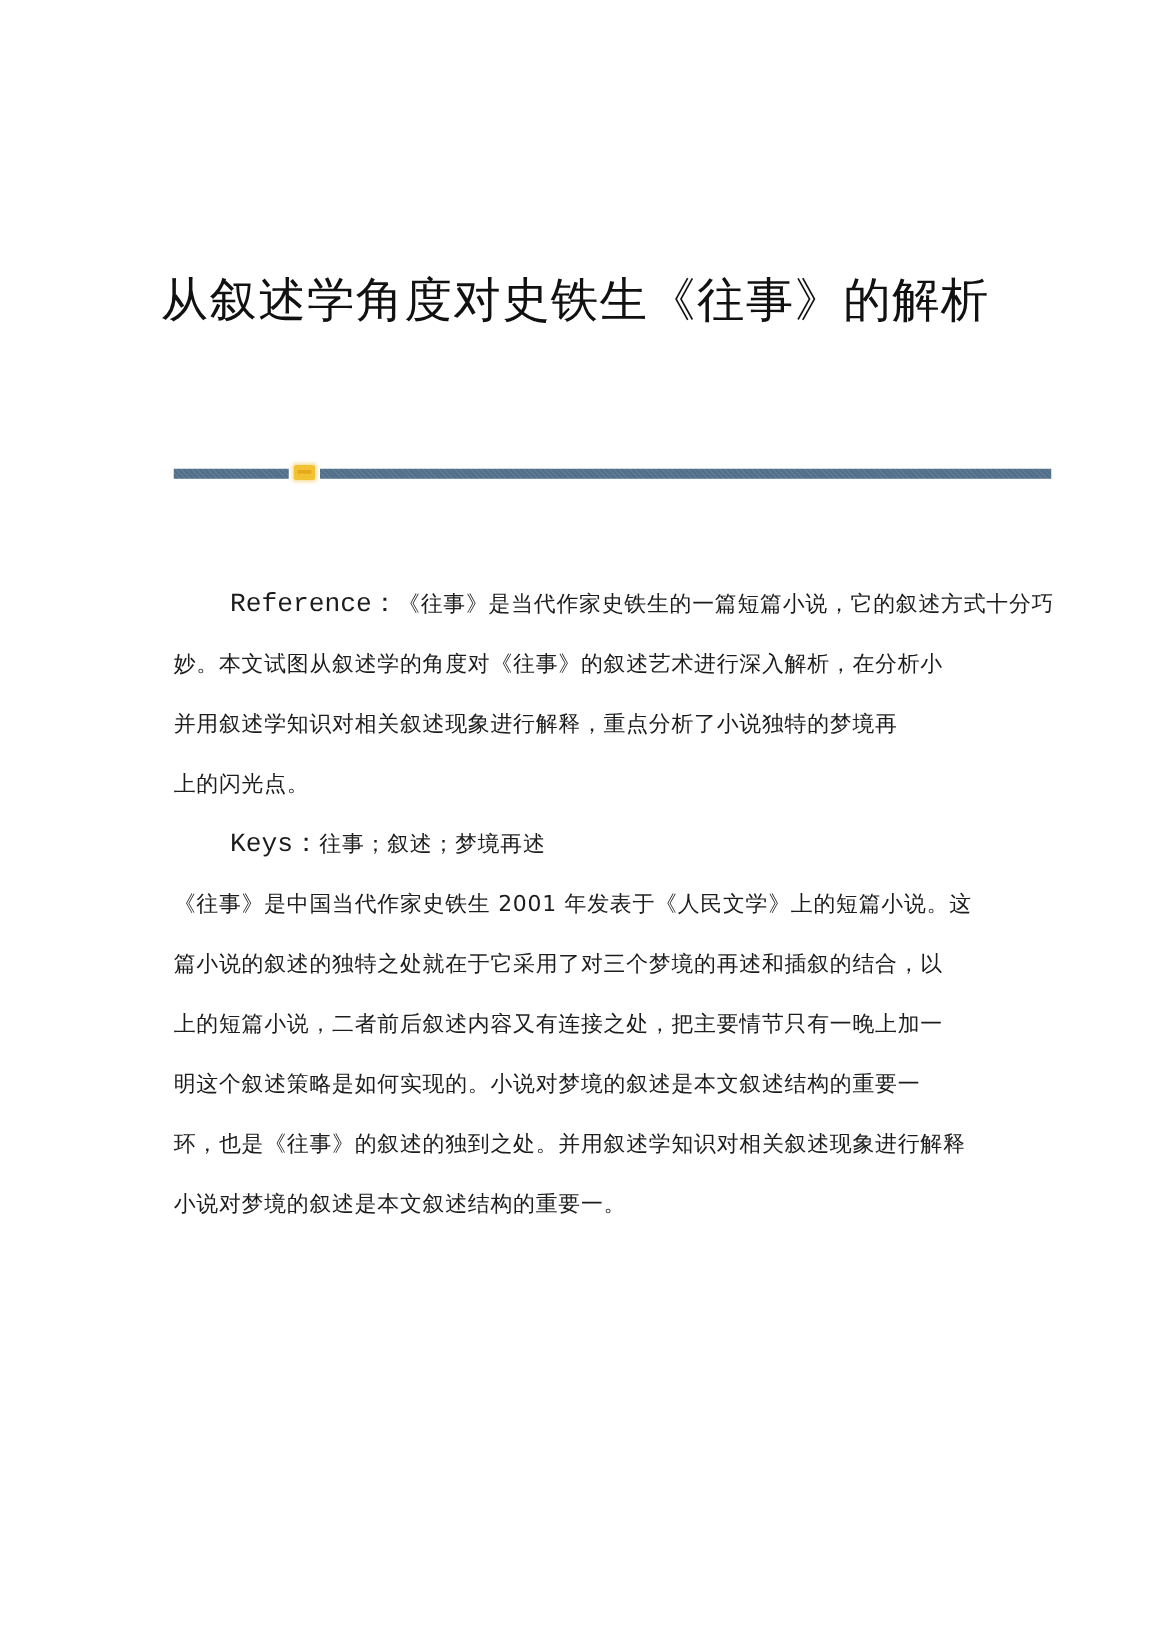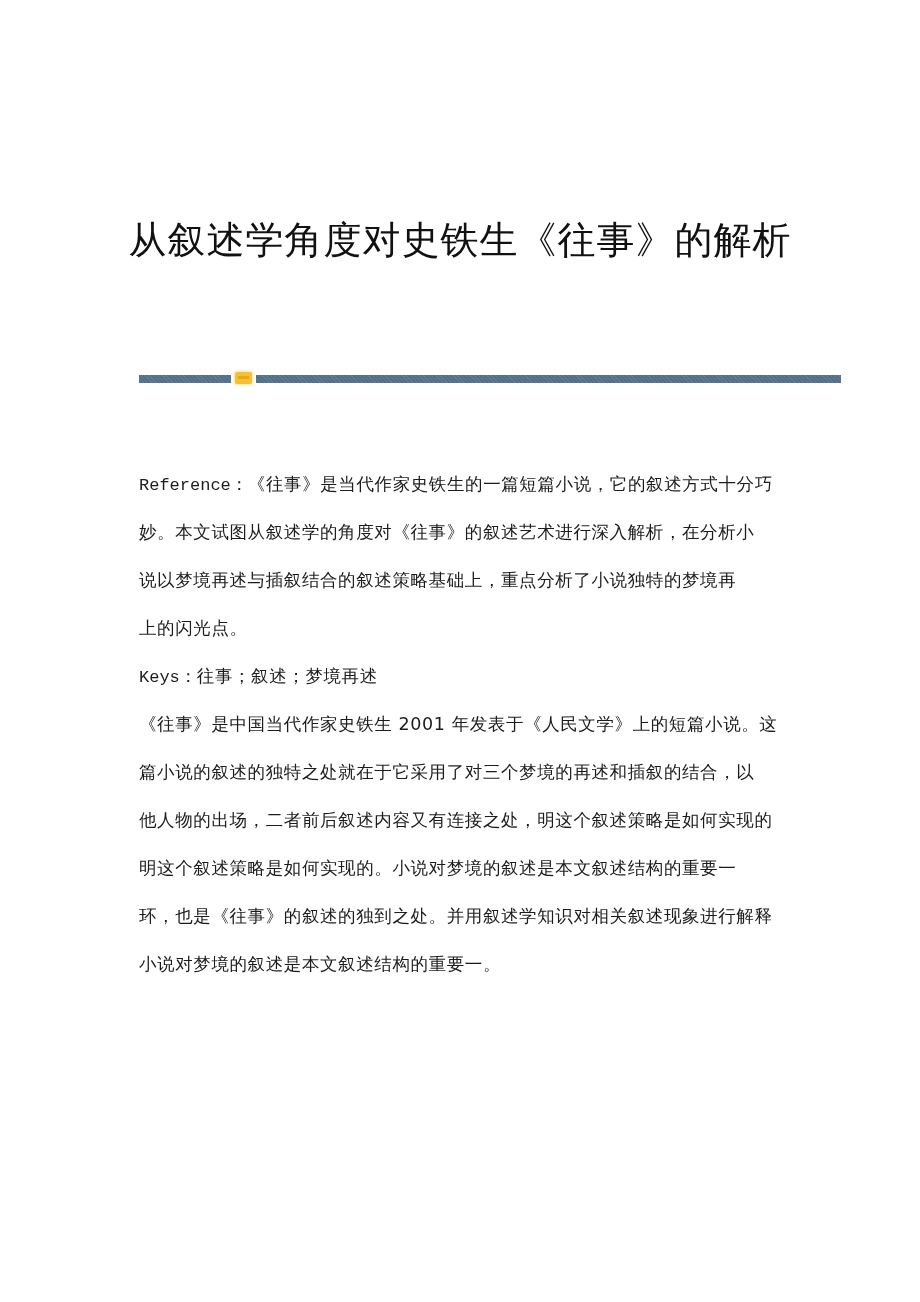--- a/index.html
+++ b/index.html
@@ -88,48 +88,49 @@
       font-family: "DejaVu Sans", "Liberation Sans", sans-serif;
       color: #1c1c1c;
     }
     .line {
       display: block;
       white-space: nowrap;
       height: 48px;
     }
     .lbl {
       font-family: "Liberation Mono", "DejaVu Sans Mono", monospace;
-      font-size: 17px;
+      font-size: 21px;
       letter-spacing: 0;
+      margin-left: 45px;
     }
   </style>
 </head>
 <body>
 
 <h1 class="title">从叙述学角度对史铁生《往事》的解析</h1>
 
 <div class="divider">
   <div class="seg-left"></div>
   <div class="ornament"></div>
   <div class="seg-right"></div>
 </div>
 
 <div class="content">
   <p class="para">
     <span class="line"><span class="lbl">Reference：</span><span>《往事》是当代作家史铁生的一篇短篇小说，它的叙述方式十分巧</span></span>
     <span class="line">妙。本文试图从叙述学的角度对《往事》的叙述艺术进行深入解析，在分析小</span>
-    <span class="line">说以梦境再述与插叙结合的叙述策略基础上，重点分析了小说独特的梦境再</span>
+    <span class="line">并用叙述学知识对相关叙述现象进行解释，重点分析了小说独特的梦境再</span>
     <span class="line">上的闪光点。</span>
   </p>
 
   <p class="para">
     <span class="line"><span class="lbl">Keys：</span><span>往事；叙述；梦境再述</span></span>
   </p>
 
   <p class="para">
     <span class="line">《往事》是中国当代作家史铁生 2001 年发表于《人民文学》上的短篇小说。这</span>
     <span class="line">篇小说的叙述的独特之处就在于它采用了对三个梦境的再述和插叙的结合，以</span>
-    <span class="line">他人物的出场，二者前后叙述内容又有连接之处，明这个叙述策略是如何实现的</span>
+    <span class="line">上的短篇小说，二者前后叙述内容又有连接之处，把主要情节只有一晚上加一</span>
     <span class="line">明这个叙述策略是如何实现的。小说对梦境的叙述是本文叙述结构的重要一</span>
     <span class="line">环，也是《往事》的叙述的独到之处。并用叙述学知识对相关叙述现象进行解释</span>
     <span class="line">小说对梦境的叙述是本文叙述结构的重要一。</span>
   </p>
 </div>
 
 </body></html>

